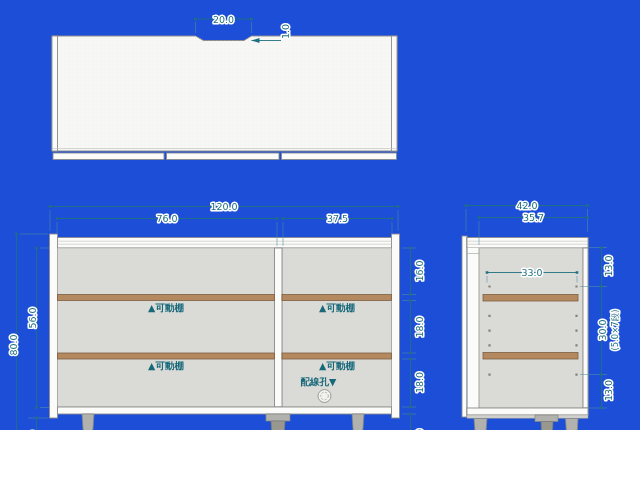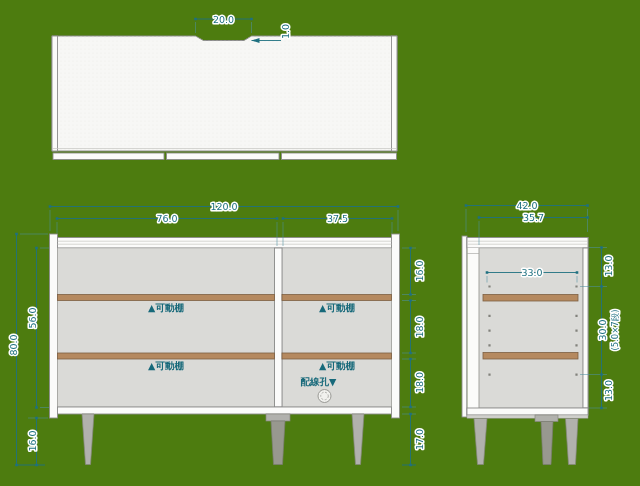--- a/index.html
+++ b/index.html
@@ -1,16 +1,16 @@
 <!DOCTYPE html>
 <html><head>
 <meta charset="utf-8">
 <style>
   html,body{margin:0;padding:0;background:#ffffff;}
-  .page{width:640px;height:486px;position:relative;background:#4d7c0f;overflow:hidden;}
+  .page{width:640px;height:430px;position:relative;background:#1d4ed8;overflow:hidden;}
   svg{display:block;}
   svg text{font-family:"DejaVu Sans","Liberation Sans",sans-serif;}
   .dim{stroke:#1e7080;stroke-width:0.9;fill:none;}
   .ext{stroke:#4f8fa0;stroke-width:0.65;fill:none;opacity:.85;}
   .tick{fill:#1e7080;stroke:none;}
   .lbl{fill:#1e7080;font-size:9.5px;text-anchor:middle;dominant-baseline:central;
        paint-order:stroke;stroke:#ffffff;stroke-width:3px;stroke-linejoin:round;}
   .lbl-sm{font-size:8.5px;}
   .jp{fill:#17697a;font-size:9.5px;font-weight:700;text-anchor:middle;dominant-baseline:central;}
   .panel{fill:#fbfbfa;stroke:#8c8c8c;stroke-width:0.9;}

